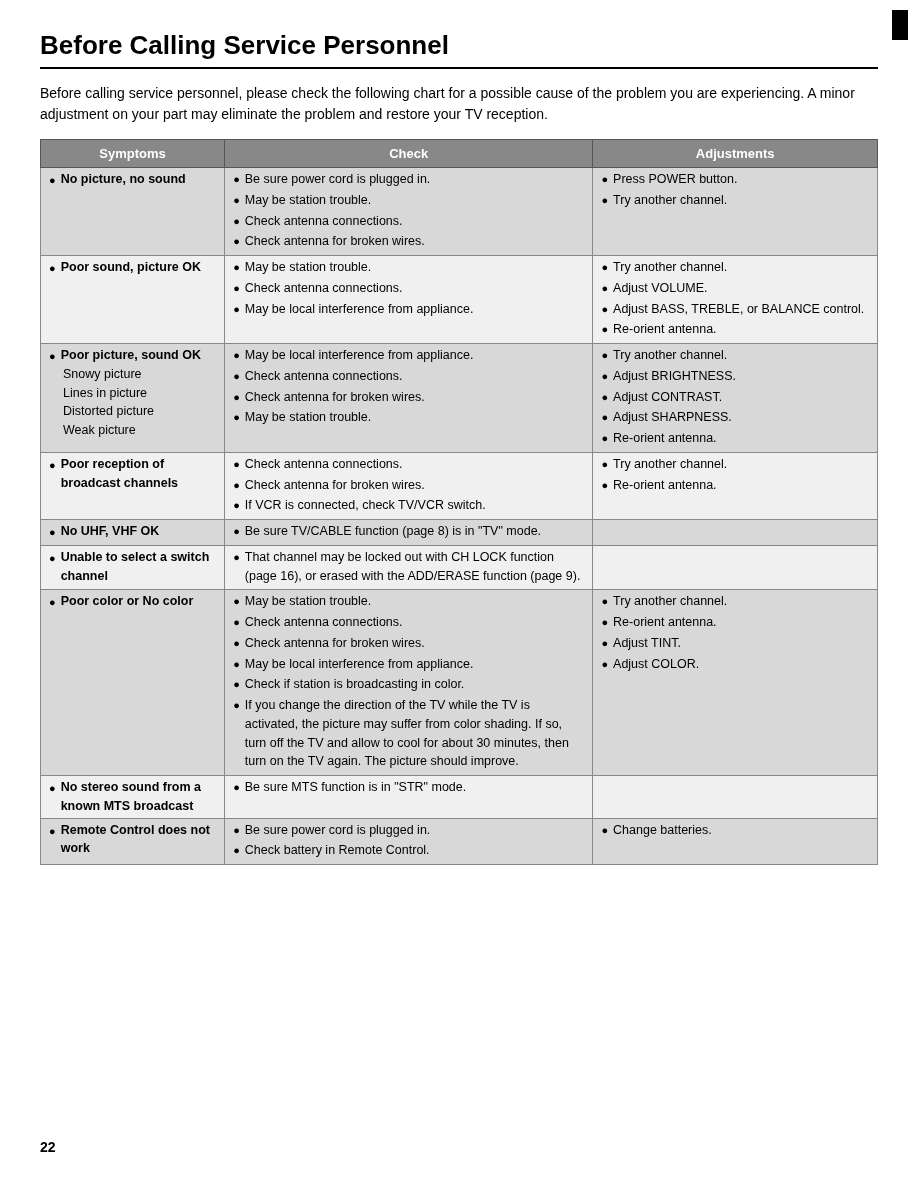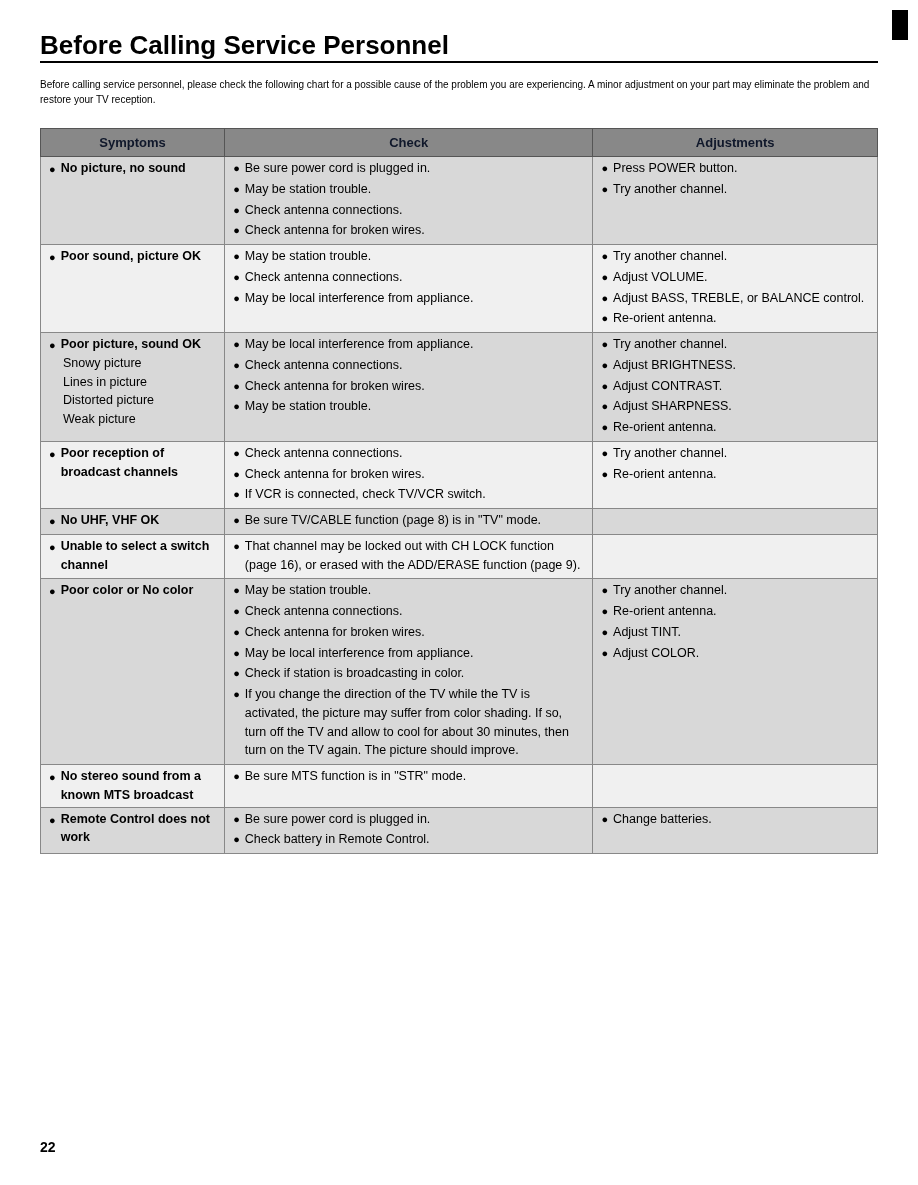--- a/index.html
+++ b/index.html
@@ -9,35 +9,36 @@
       background: #fff;
       color: #000;
       padding: 30px 40px 60px 40px;
       max-width: 918px;
       min-height: 1185px;
     }
     .page-title {
       font-size: 26px;
       font-weight: bold;
       border-bottom: 2px solid #000;
+      padding-bottom: 6px;
       margin-bottom: 14px;
     }
     .intro-text {
-      font-size: 10px;
+      font-size: 14px;
       line-height: 1.5;
-      margin-bottom: 21px;
+      margin-bottom: 14px;
     }
     table {
       width: 100%;
       border-collapse: collapse;
       font-size: 12.5px;
     }
     thead tr th {
       background: #888;
-      color: #0f172a;
+      color: #ffffff;
       font-weight: bold;
       text-align: center;
       border: 1px solid #555;
       padding: 6px 8px;
       font-size: 13px;
     }
     tbody tr td {
       border: 1px solid #888;
       padding: 2px 8px;
       vertical-align: top;

